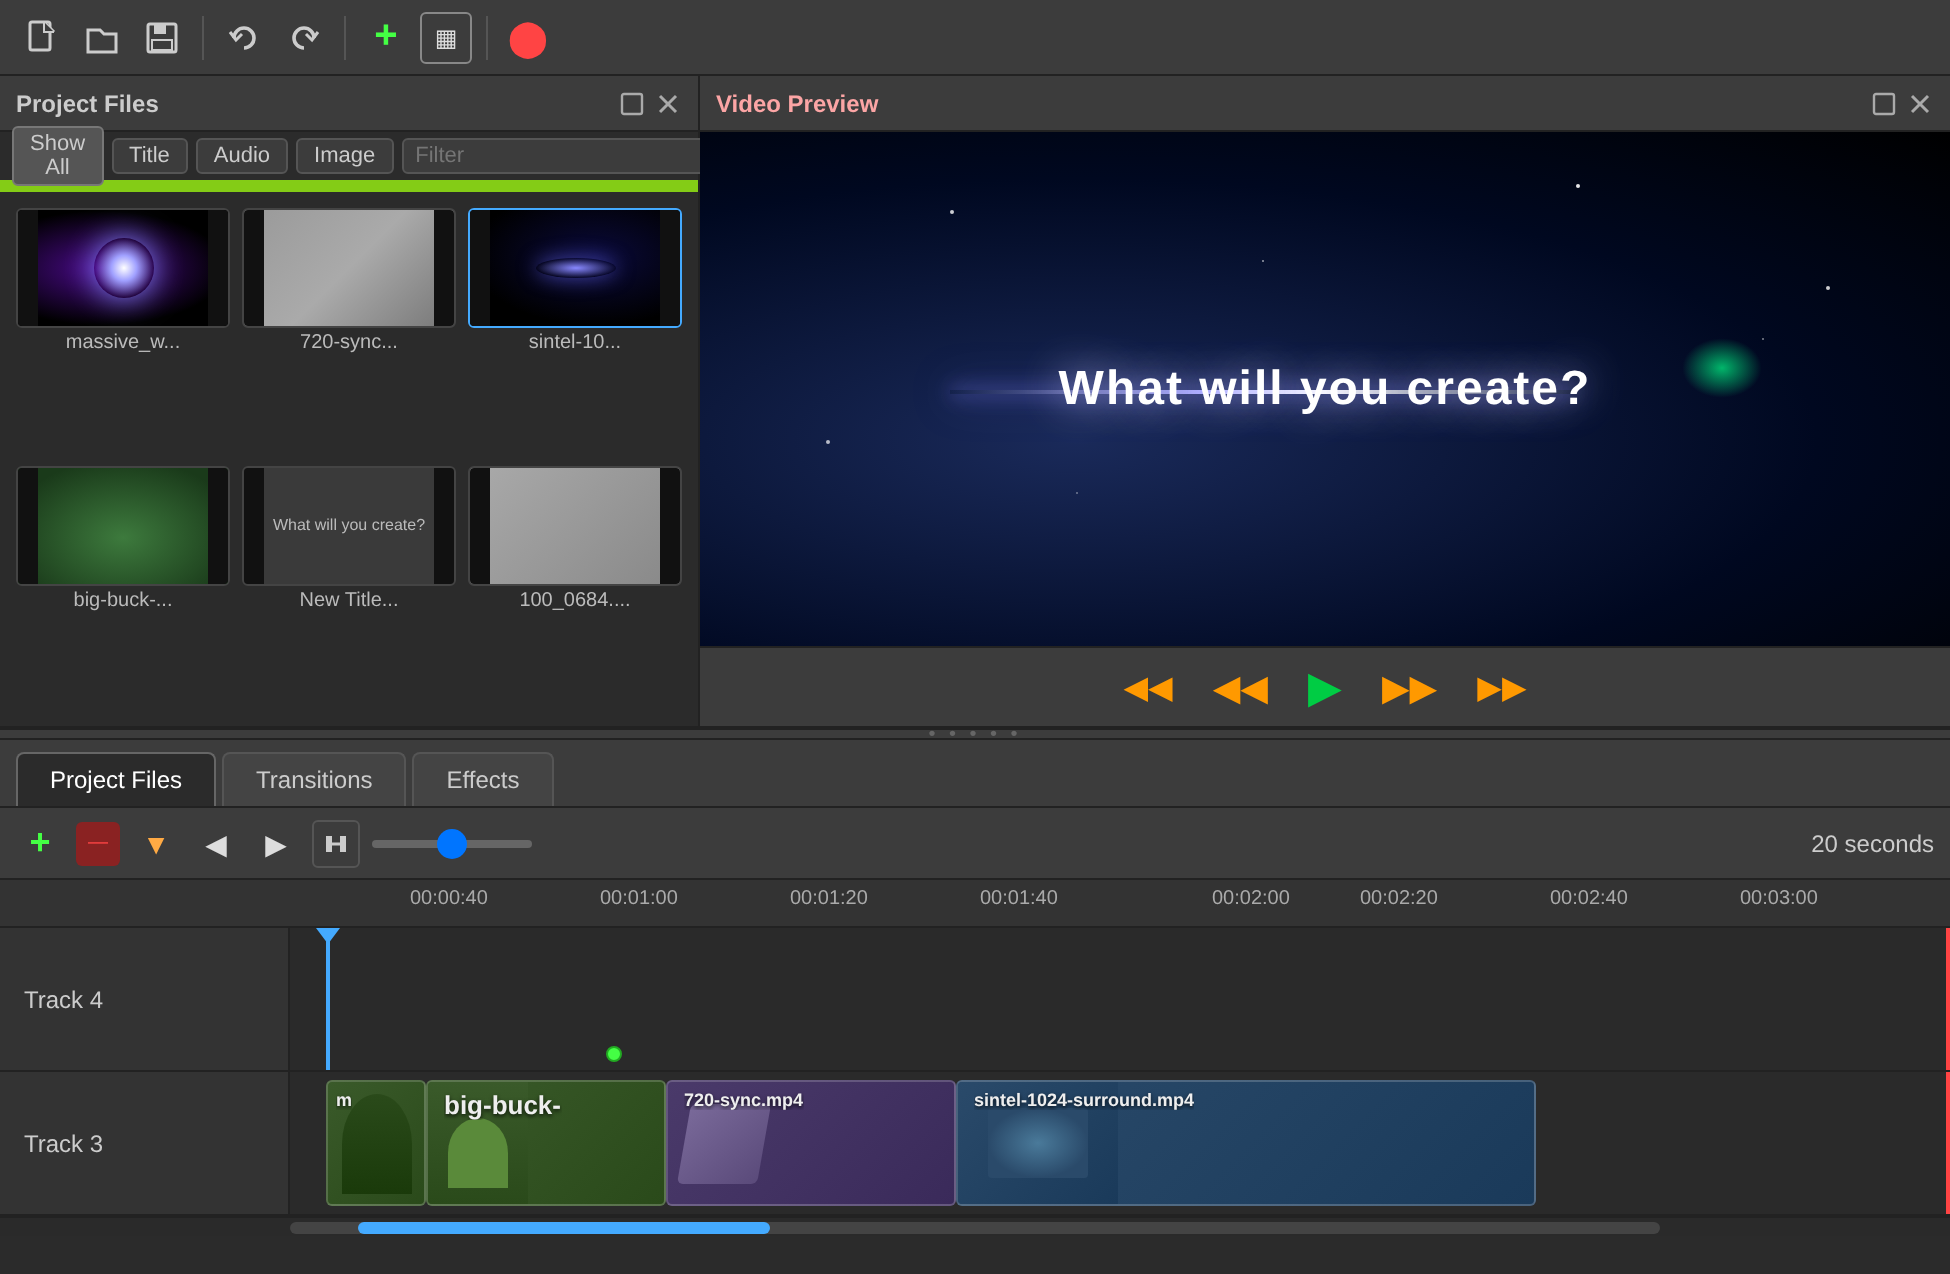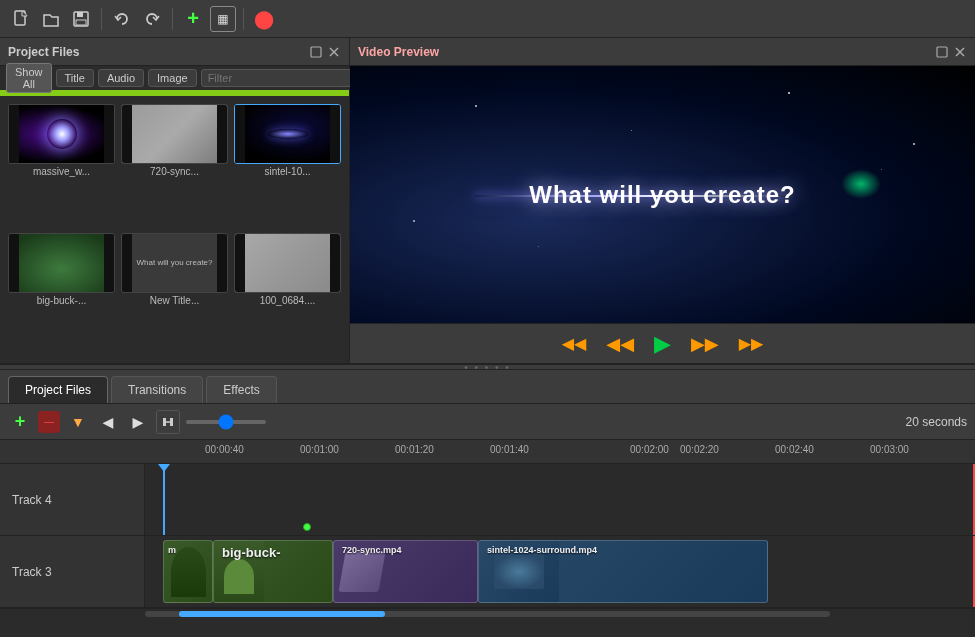--- a/index.html
+++ b/index.html
@@ -638,21 +638,21 @@
     <input type="range" class="zoom-slider" value="50" min="0" max="100" style="">
     <span class="tl-seconds">20 seconds</span>
   </div>
 
   <div id="timeline-ruler">
     <div id="timeline-ruler-labels">
       <span class="ruler-mark" style="left:60px;">00:00:40</span>
       <span class="ruler-mark" style="left:155px;">00:01:00</span>
       <span class="ruler-mark" style="left:250px;">00:01:20</span>
       <span class="ruler-mark" style="left:345px;">00:01:40</span>
-      <span class="ruler-mark" style="left:440px;padding-left:45px;">00:02:00</span>
+      <span class="ruler-mark" style="left:416px;padding-left:45px;">00:02:00</span>
       <span class="ruler-mark" style="left:535px;">00:02:20</span>
       <span class="ruler-mark" style="left:630px;">00:02:40</span>
       <span class="ruler-mark" style="left:725px;">00:03:00</span>
     </div>
   </div>
 
   <div id="timeline-tracks">
 
     <div class="track-row">
       <div class="track-label">Track 4</div>

